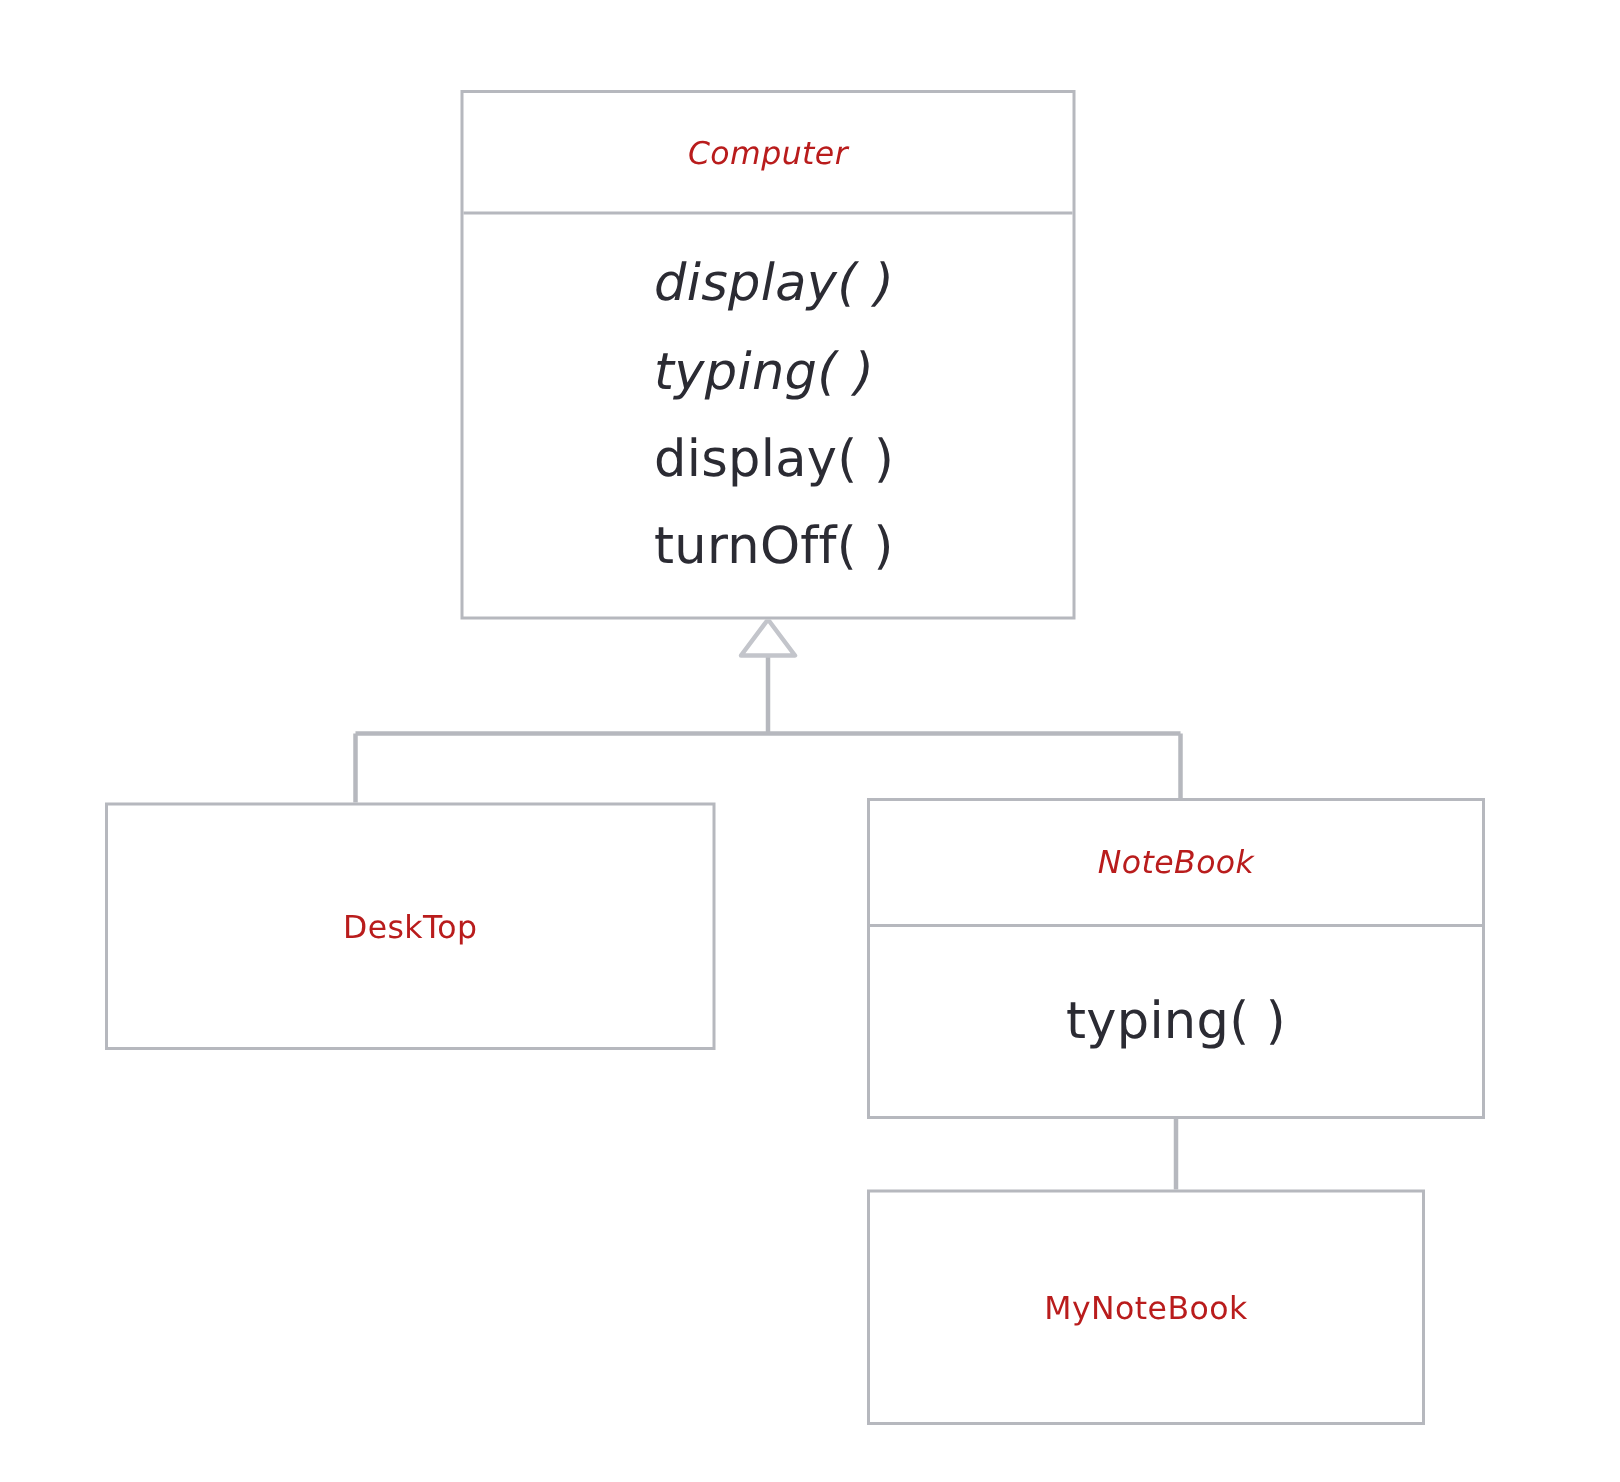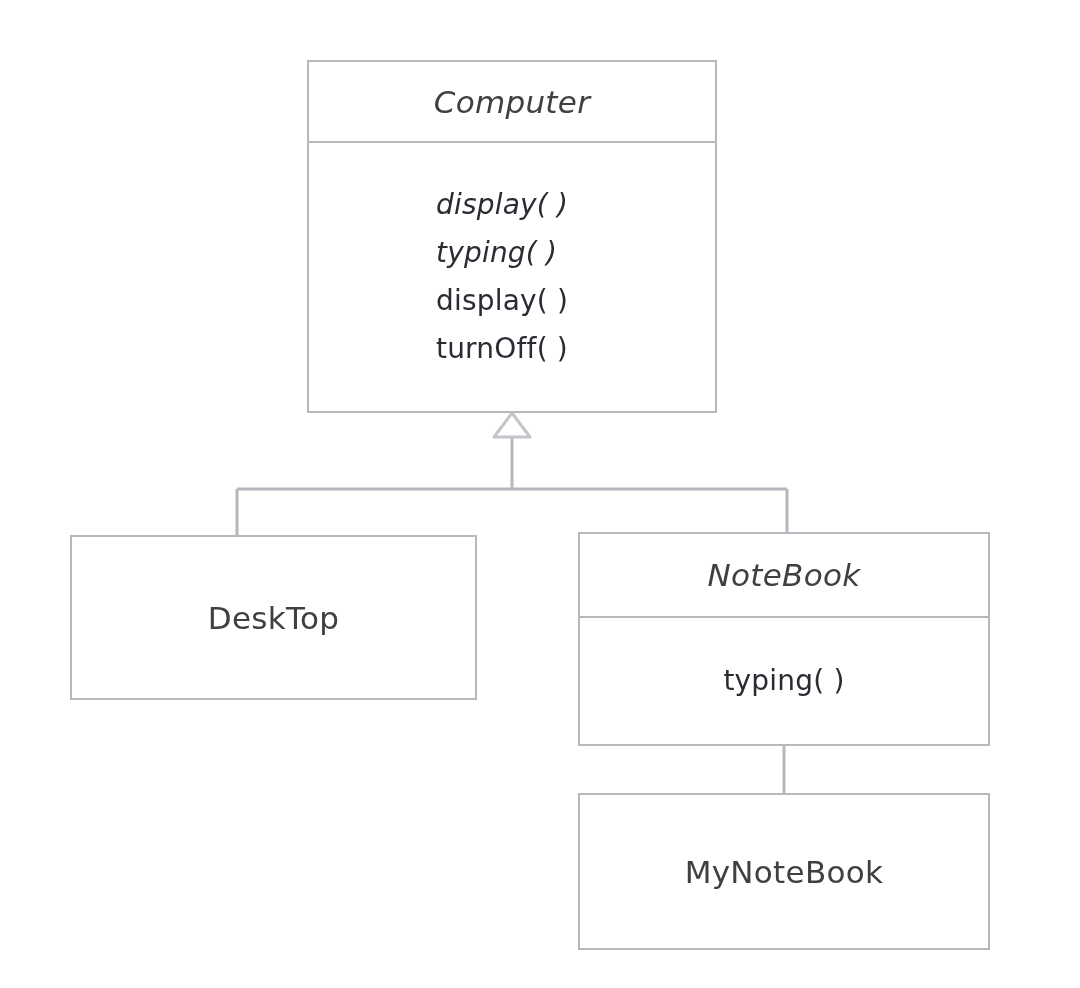--- a/index.html
+++ b/index.html
@@ -46,22 +46,22 @@
     align-items: center;
     justify-content: center;
     text-align: center;
   }
 
   .class-name-compartment.has-divider {
     border-bottom: 2px solid #b6b8be;
   }
 
   .class-name {
-    color: #404040;
-    font-size: 31px;
+    color: #b91c1c;
+    font-size: 21px;
     letter-spacing: 0.3px;
     white-space: nowrap;
   }
 
   .class-name.abstract {
     font-style: italic;
   }
 
   
   .members-compartment {
@@ -72,21 +72,21 @@
     justify-content: center;
   }
 
   .members-list {
     display: flex;
     flex-direction: column;
   }
 
   .member-row {
     color: #2b2b33;
-    font-size: 28px;
+    font-size: 34px;
     line-height: 1.72;
     white-space: nowrap;
     letter-spacing: 0.2px;
   }
 
   .member-row.abstract {
     font-style: italic;
   }
 
   
@@ -116,21 +116,21 @@
   }
   #class-notebook .class-name-compartment { height: 84px; }
   #class-notebook .members-list {
     align-items: center;
     padding-left: 0;
   }
 
   #class-mynotebook {
     left: 578px;
     top: 793px;
-    width: 412px;
+    width: 372px;
     height: 157px;
   }
   #class-mynotebook .class-name-compartment { height: 100%; }
 </style>
 </head>
 <body>
 
 <div id="diagram-canvas">
 
   <svg id="connector-layer" viewBox="0 0 1080 988" xmlns="http://www.w3.org/2000/svg">

